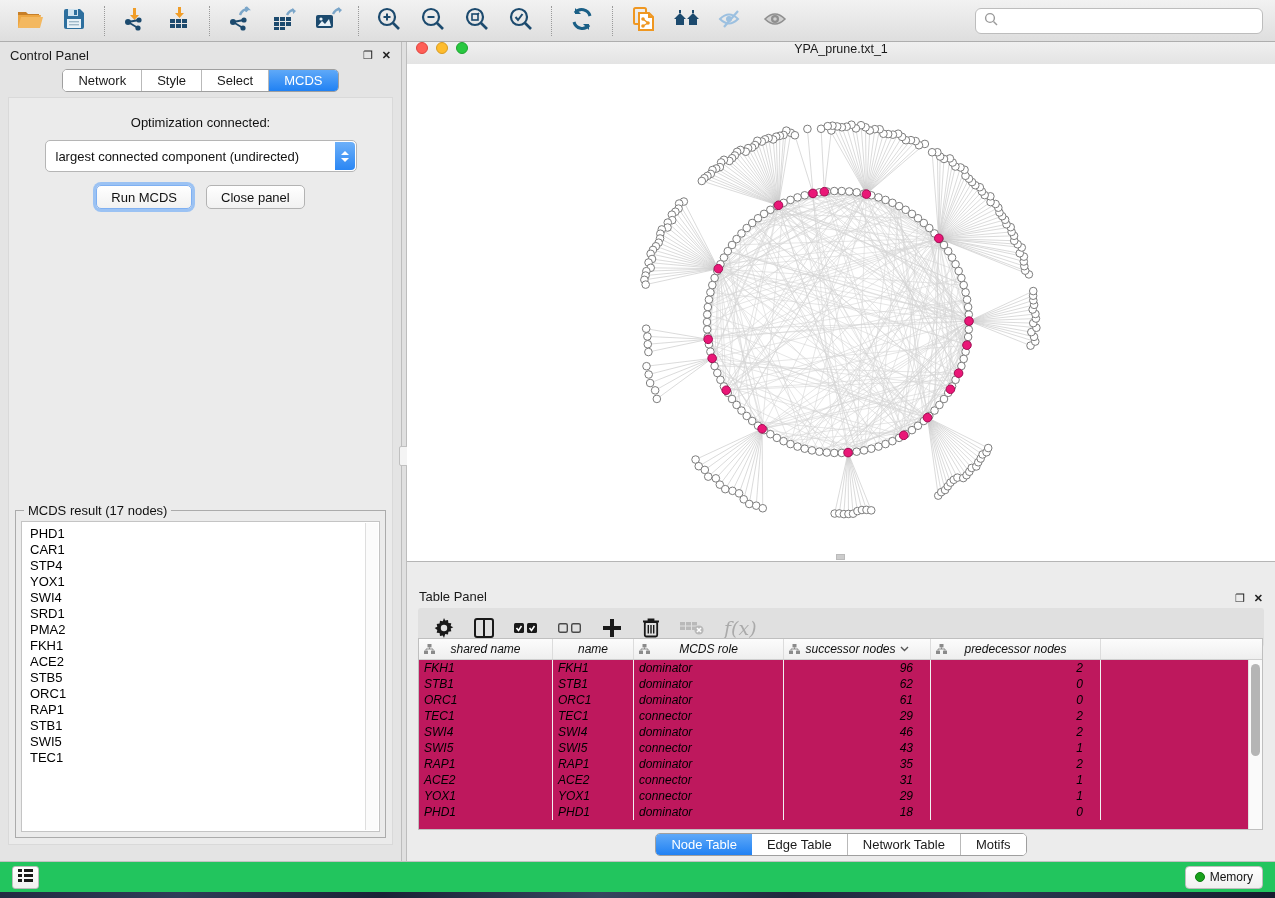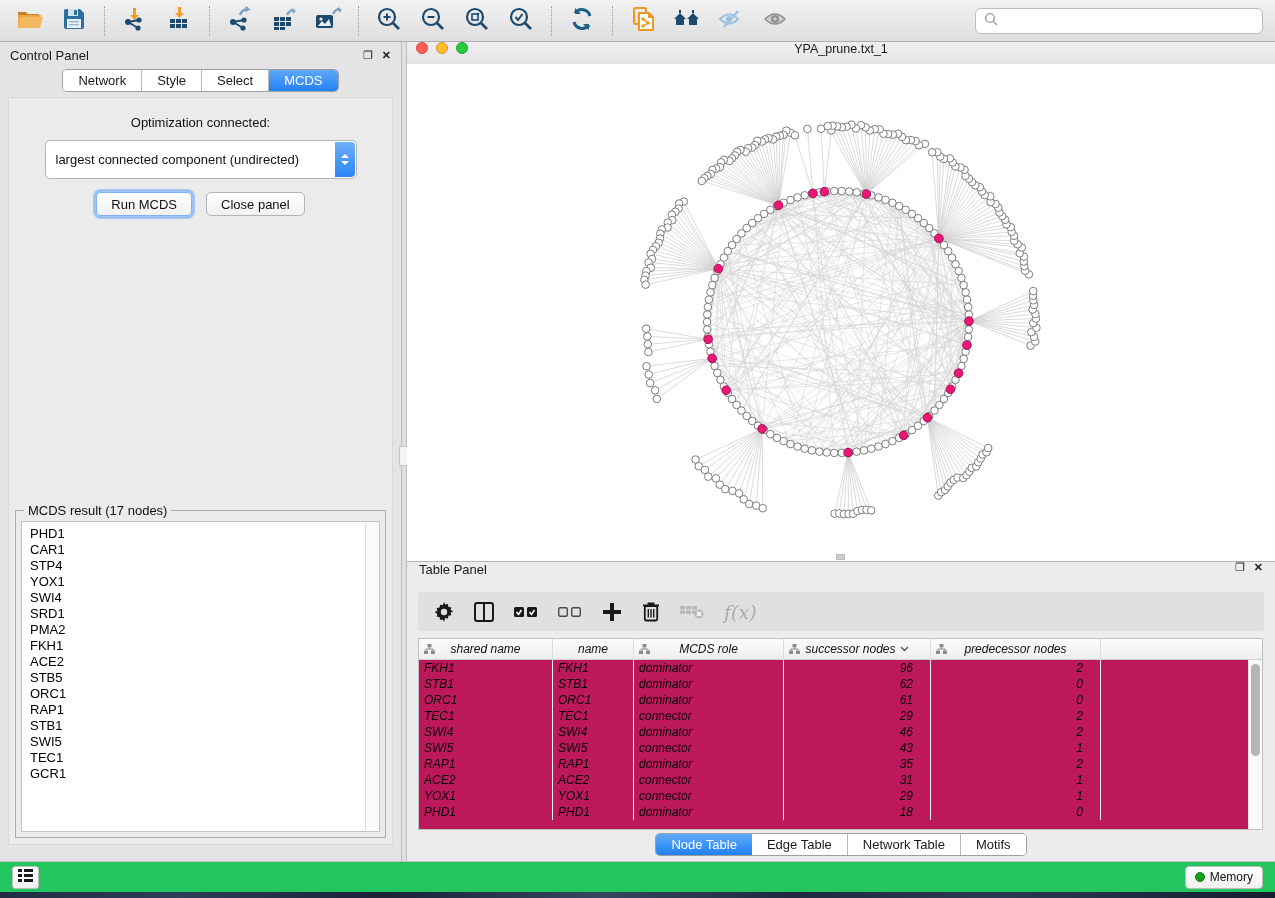--- a/index.html
+++ b/index.html
@@ -28,21 +28,21 @@
   .panel-header-btns { margin-left:auto; display:flex; gap:9px; align-items:center; }
   .ph-btn { font-size:11px; color:#222; line-height:1; cursor:default; }
   .cp-tabs-row { height:24px; display:flex; justify-content:center; }
   .segbar { display:flex; border:1px solid #9f9f9f; border-radius:5px; background:#fff; overflow:hidden; height:23px; }
   .seg { padding:0 15px; font-size:13px; color:#1a1a1a; display:flex; align-items:center; border-right:1px solid #b9b9b9; background:#fff; }
   .seg:last-child { border-right:none; }
   .seg.active { background:linear-gradient(#5fa9f8,#2081f3); color:#fff; border-right:none; }
   .cp-content { position:absolute; left:8px; right:8px; top:55px; bottom:16px;
     background:#ebebeb; border:1px solid #d9d9d9; }
   .opt-label { text-align:center; margin-top:17px; font-size:13px; color:#111; }
-  .select-box { position:relative; margin:10px auto 0; width:312px; height:39px; background:#fff;
+  .select-box { position:relative; margin:10px auto 0; width:312px; height:32px; background:#fff;
     border:1px solid #b5b5b5; border-radius:5px; display:flex; align-items:center; padding:0 30px 0 10px;
     font-size:13px; color:#111; }
   .select-stepper { position:absolute; right:1px; top:1px; bottom:1px; width:20px; border-radius:0 4px 4px 0;
     background:linear-gradient(#6db0f9,#2a86f4); display:flex; flex-direction:column; align-items:center; justify-content:center; gap:3px; }
   .chev { width:0; height:0; border-left:4px solid transparent; border-right:4px solid transparent; }
   .chev.up { border-bottom:4px solid #fff; }
   .chev.down { border-top:4px solid #fff; }
   .btn-row { display:flex; justify-content:center; gap:14px; margin-top:13px; }
   .btn { height:24px; padding:0 14px; background:linear-gradient(#ffffff,#f1f1f1); border:1px solid #b3b3b3;
     border-radius:5px; font-size:13px; color:#111; display:flex; align-items:center; }
@@ -71,21 +71,21 @@
   .light.red { background:#ff5f57; border:1px solid #e0443e; }
   .light.yellow { background:#febc2e; border:1px solid #d89c22; }
   .light.green { background:#28c840; border:1px solid #1da32f; }
   .nw-title { position:absolute; left:0; right:0; text-align:center; font-size:12.5px; color:#1a1a1a; }
   .nw-canvas { position:absolute; left:0; top:22px; right:0; bottom:0; background:#fff; }
   .nw-canvas svg { position:absolute; inset:0; }
   .canvas-thumb { position:absolute; left:429px; bottom:1px; width:9px; height:6px; background:#cccccc; border:1px solid #bbb; }
 
   
   .table-panel { position:absolute; left:0; right:0; top:519px; bottom:0; background:#ececec; border-top:1px solid #b5b5b5; }
-  .tp-header { height:26px; display:flex; align-items:flex-start; padding:0 12px; }
+  .tp-header { height:26px; display:flex; align-items:flex-end; padding:0 12px;margin-top:16px; }
   .tp-toolbar { margin:4px 11px 0 11px; height:39px; background:#e0e0e0; border-radius:3px;
     display:flex; align-items:center; gap:20px; padding:0 16px; }
   .tp-tool { display:flex; align-items:center; justify-content:center; height:30px; }
   .fx { font-family:"DejaVu Serif", serif; font-style:italic; font-size:19px; color:#aaa; }
   .tp-table { position:absolute; left:11px; right:12px; top:76px; bottom:31px; background:#be185d; border:1px solid #bfbfbf;font-style:italic; }
   .thead { display:flex; height:21px; background:linear-gradient(#fcfcfc,#efefef); border-bottom:1px solid #cfcfcf; }
   .th { position:relative; display:flex; align-items:center; justify-content:center; font-size:12px; color:#111;
     border-right:1px solid #dcdcdc; gap:4px; }
   .th .colicon { position:absolute; left:5px; top:5px; }
   .tbody { position:absolute; left:0; right:14px; top:21px; bottom:0; overflow:hidden; }
@@ -313,21 +313,20 @@
                 <div class="mcds-item">SRD1</div>
                 <div class="mcds-item">PMA2</div>
                 <div class="mcds-item">FKH1</div>
                 <div class="mcds-item">ACE2</div>
                 <div class="mcds-item">STB5</div>
                 <div class="mcds-item">ORC1</div>
                 <div class="mcds-item">RAP1</div>
                 <div class="mcds-item">STB1</div>
                 <div class="mcds-item">SWI5</div>
                 <div class="mcds-item">TEC1</div>
-                <div class="mcds-item">GCR1</div>
               </div>
             <div class="result-scroll"></div>
           </div>
         </div>
       </div>
     </div>
 
     <div class="v-splitter">
       <div class="handle"></div>
     </div>

